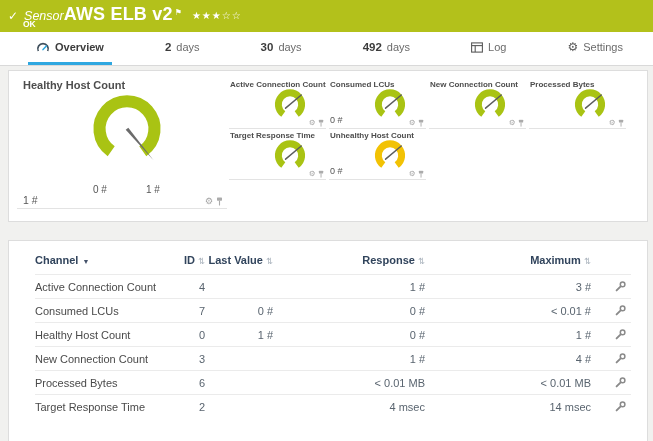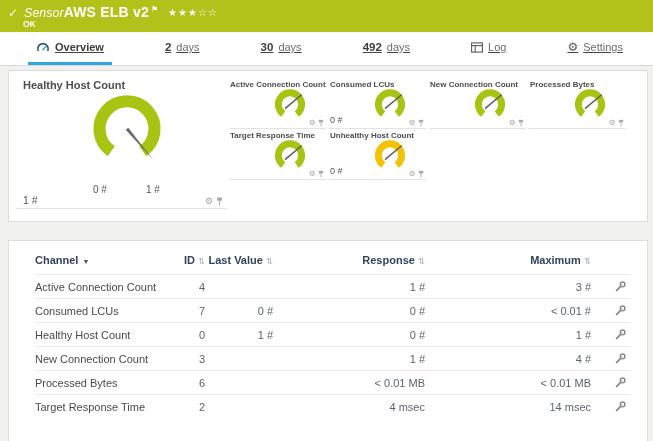--- a/index.html
+++ b/index.html
@@ -21,32 +21,31 @@
   .stage{ position:absolute; inset:0; }
 
   
   .sensor-bar{
     position:absolute; left:0; top:0; width:653px; height:32px;
     background:var(--brand-green); color:#fff;
   }
   .sensor-line1{ position:absolute; left:8px; top:4px; display:flex; align-items:baseline; }
   .check{ font-size:12px; font-weight:bold; margin-right:6px; }
   .kind{ font-style:italic; font-size:12.5px; margin-right:0; }
-  .sensor-title{ font-weight:bold; font-size:14px; letter-spacing:.2px; }
+  .sensor-title{ font-weight:bold; font-size:18px; letter-spacing:.2px; }
   .flag{ font-size:8px; vertical-align:super; margin-left:2px; position:relative; top:-5px; }
   .stars{ font-size:10px; margin-left:10px; letter-spacing:1px; position:relative; top:-1px; }
   .status-ok{ position:absolute; left:23px; top:19px; font-size:8.5px; font-weight:bold; }
 
   
   .tabbar{
     position:absolute; left:0; top:32px; width:653px; height:34px;
     background:#fff; border-bottom:1px solid #d9d9d9;
     display:flex; align-items:stretch; padding:0 22px 0 28px;
     justify-content:space-between;
-    text-decoration:underline;
   }
   .tab{
     display:flex; align-items:center; gap:5px;
     font-size:11px; color:#6b6b6b; padding:0 8px;
     border-bottom:3px solid transparent; cursor:pointer; white-space:nowrap;
   }
   .tab b{ color:#3c3c3c; font-size:11.5px; }
   .tab.active{ border-bottom-color:var(--tab-underline); color:#3c3c3c; font-weight:bold; }
   .tab .ticon{ display:inline-flex; align-items:center; }
   .gear-glyph{ font-size:12px; color:#5a5a5a; }

